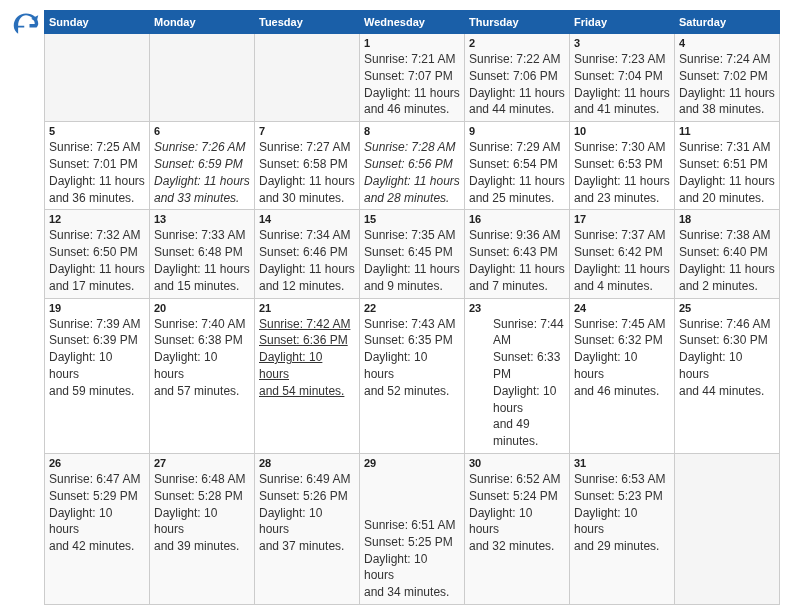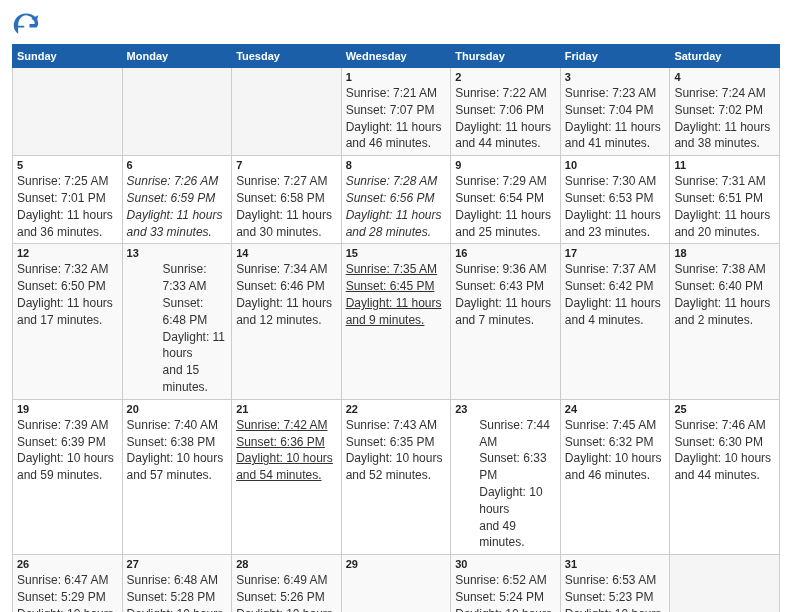--- a/index.html
+++ b/index.html
@@ -8,21 +8,21 @@
       height: 612px;
       font-family: Arial, sans-serif;
       background: #fff;
       overflow: hidden;
     }
     .page {
       width: 792px;
       height: 612px;
       padding: 10px 12px;
       display: flex;
-      flex-direction: column;
+      flex-direction: row;
     }
     .header {
       display: flex;
       justify-content: space-between;
       align-items: flex-start;
       margin-bottom: 6px;
     }
     .logo {
       display: flex;
       align-items: center;
@@ -217,35 +217,35 @@
         <tr>
           <td>
             <span class="day-number">12</span>
             <div class="day-info" style="white-space: pre-line;">Sunrise: 7:32 AM
 Sunset: 6:50 PM
 Daylight: 11 hours
 and 17 minutes.</div>
           </td>
           <td>
             <span class="day-number">13</span>
-            <div class="day-info" style="white-space: pre-line; margin-left: 36px;">Sunrise: 7:33 AM
+            <div class="day-info" style="white-space: pre-line;">Sunrise: 7:33 AM
 Sunset: 6:48 PM
 Daylight: 11 hours
 and 15 minutes.</div>
           </td>
           <td>
             <span class="day-number">14</span>
             <div class="day-info" style="white-space: pre-line;">Sunrise: 7:34 AM
 Sunset: 6:46 PM
 Daylight: 11 hours
 and 12 minutes.</div>
           </td>
           <td>
             <span class="day-number">15</span>
-            <div class="day-info" style="white-space: pre-line; text-decoration: underline;">Sunrise: 7:35 AM
+            <div class="day-info" style="white-space: pre-line;">Sunrise: 7:35 AM
 Sunset: 6:45 PM
 Daylight: 11 hours
 and 9 minutes.</div>
           </td>
           <td>
             <span class="day-number">16</span>
             <div class="day-info" style="white-space: pre-line;">Sunrise: 9:36 AM
 Sunset: 6:43 PM
 Daylight: 11 hours
 and 7 minutes.</div>

